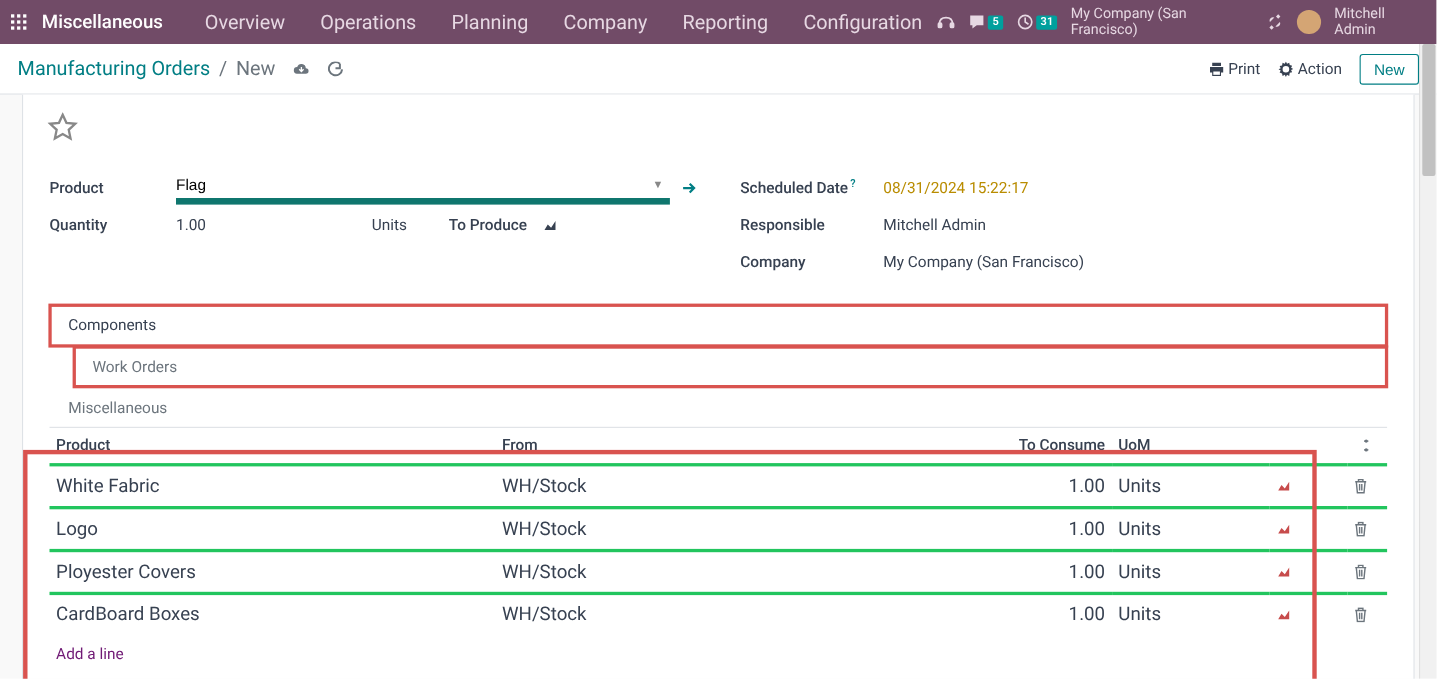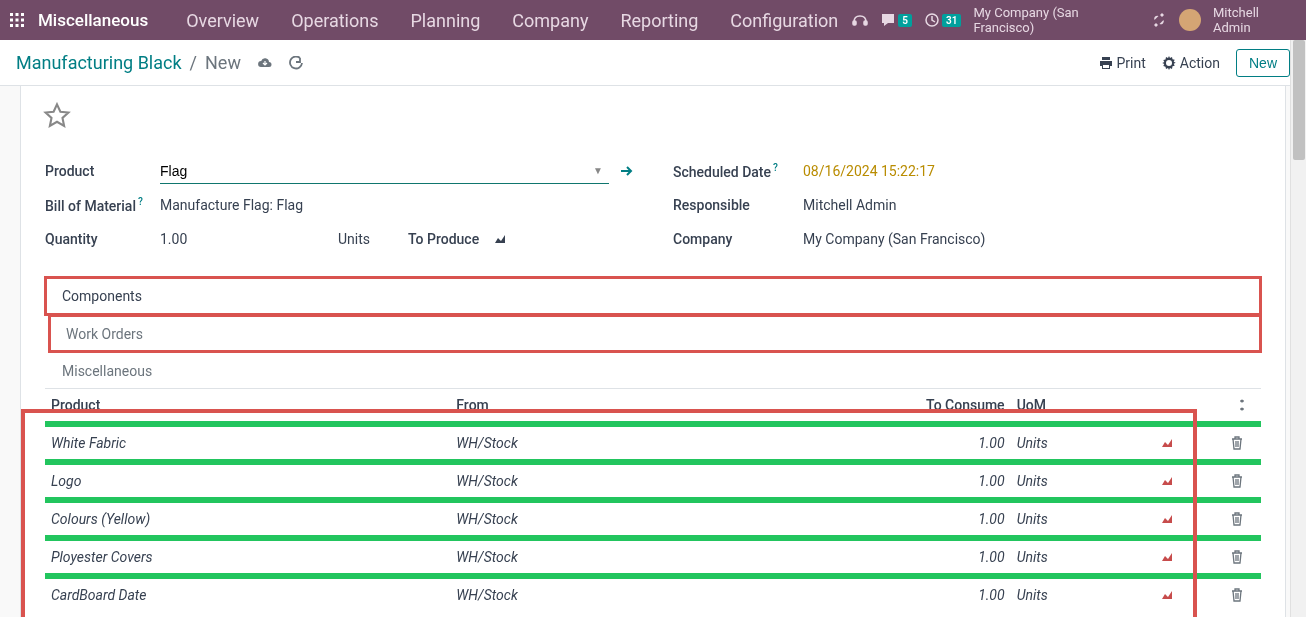--- a/index.html
+++ b/index.html
@@ -35,21 +35,21 @@
     
     .star-btn { width: 28px; height: 28px; cursor: pointer; color: #888; margin-bottom: 24px; display: block; margin-left: -2px; }
     
     .form-grid { display: flex; gap: 40px; margin-bottom: 20px; }
     .form-col { flex: 1; }
     .form-row { display: flex; align-items: center; min-height: 34px; }
     .form-label { width: 115px; font-weight: 500; color: #374151; font-size: 14px; }
     .form-label .help { color: #017e84; font-size: 10px; vertical-align: super; margin-left: 2px; cursor: help; }
     .form-value { flex: 1; color: #374151; font-size: 14px; }
     
-    .product-input-wrap { display: flex; align-items: center; flex: 1; border-bottom: 1px solid #0f766e; position: relative; }
+    .product-input-wrap { display: flex; align-items: center; flex: 1; border-bottom: 6px solid #0f766e; position: relative; }
     .product-input { border: none; outline: none; flex: 1; font-size: 14px; padding: 4px 0; background: transparent; }
     .dropdown-caret { color: #888; font-size: 10px; cursor: pointer; padding: 0 6px; }
     .external-link { color: #017e84; margin-left: 10px; cursor: pointer; font-size: 14px; }
     
     .date-value { color: #b98c00; }
     
     .qty-row { display: flex; align-items: center; gap: 8px; }
     .qty-val { width: 60px; }
     .qty-unit { color: #374151; margin-left: 110px; }
     .qty-label2 { font-weight: 500; margin-left: 30px; }
@@ -60,21 +60,21 @@
     .tab { padding: 10px 16px; cursor: pointer; color: #6c757d; font-size: 14px; border: 1px solid transparent; border-bottom: none; position: relative; top: 1px; }
     .tab.active { color: #374151; border-color: #dee2e6; background: #fff; border-bottom: 1px solid #fff; }
     .tab.highlight { outline: 3px solid #d9534f; outline-offset: -2px; }
     
     
     .table-wrap { position: relative; }
     .table-highlight { position: absolute; border: 4px solid #d9534f; pointer-events: none; left: -24px; right: 64px; top: 20px; bottom: -16px; }
     .comp-table { width: 100%; border-collapse: collapse; }
     .comp-table th { text-align: left; font-weight: 500; padding: 8px 6px; font-size: 14px; color: #374151; }
     .comp-table th.right { text-align: right; }
-    .comp-table td { padding: 8px 6px; font-size: 14px; border-top: 6px solid #22c55e; font-style: italic; }
+    .comp-table td { padding: 8px 6px; font-size: 17px; border-top: 3px solid #22c55e; }
     .comp-table td.right { text-align: right; }
     .th-settings { text-align: right; width: 30px; }
     .row-chart { color: #c74c4c; cursor: pointer; text-align: center; }
     .row-delete { color: #6c757d; cursor: pointer; text-align: center; width: 30px; }
     .add-line { color: #701a75; cursor: pointer; padding: 10px 6px; display: inline-block; }
     
     
     .scrollbar-track { position: absolute; right: 0; top: 40px; bottom: 0; width: 16px; background: #f1f1f1; border-left: 1px solid #e0e0e0; }
     .scrollbar-thumb { position: absolute; top: 0; left: 2px; width: 12px; height: 120px; background: #c1c1c1; border-radius: 2px; }
     
@@ -133,21 +133,21 @@
           <path d="M13 3l-2 2-2-2 2-2zM3 13l2-2 2 2-2 2zM11 5L5 11M12.5 8a3 3 0 01-4 4M3.5 8a3 3 0 014-4"></path>
         </svg>
     </span>
     <span class="avatar"></span>
     <span class="user-name">Mitchell Admin</span>
   </div>
 </div>
 
 <div class="breadcrumb-bar">
   <div class="breadcrumb">
-    <span class="breadcrumb-link">Manufacturing Black</span>
+    <span class="breadcrumb-link">Manufacturing Orders</span>
     <span class="breadcrumb-sep">/</span>
     <span class="breadcrumb-current">New</span>
     <span class="bc-icon">
       <svg width="16" height="14" viewBox="0 0 16 14" fill="#6c757d">
           <path d="M12 6a4 4 0 00-7.8-1A3 3 0 004 11h8a2.5 2.5 0 000-5z"></path>
           <path d="M8 5v4M6 7l2 2 2-2" stroke="#fff" stroke-width="1.2" fill="none"></path>
         </svg>
     </span>
     <span class="bc-icon">
       <svg width="14" height="14" viewBox="0 0 14 14" fill="none" stroke="#6c757d" stroke-width="1.8">
@@ -191,57 +191,53 @@
             <input class="product-input" value="Flag" style="">
             <span class="dropdown-caret">▼</span>
           </div>
           <span class="external-link">
             <svg width="14" height="14" viewBox="0 0 14 14" fill="none" stroke="#017e84" stroke-width="2">
                 <path d="M2 7h9M8 3l4 4-4 4"></path>
               </svg>
           </span>
         </div>
         <div class="form-row">
-          <div class="form-label"><span>Bill of Material</span><span class="help">?</span></div>
-          <div class="form-value">Manufacture Flag: Flag</div>
-        </div>
-        <div class="form-row">
           <div class="form-label">Quantity</div>
           <div class="form-value qty-row">
             <span class="qty-val">1.00</span>
             <span class="qty-unit">Units</span>
             <span class="qty-label2">To Produce</span>
             <span class="chart-ic">
               <svg width="14" height="12" viewBox="0 0 14 12" fill="#374151">
                   <path d="M1 11h12M2 10l3-5 3 3 4-6v8H2z"></path>
                 </svg>
             </span>
           </div>
         </div>
       </div>
 
       <div class="form-col">
         <div class="form-row">
           <div class="form-label" style="width:130px"><span>Scheduled Date</span><span class="help">?</span></div>
-          <div class="form-value date-value">08/16/2024 15:22:17</div>
+          <div class="form-value date-value">08/31/2024 15:22:17</div>
         </div>
         <div class="form-row">
           <div class="form-label" style="width:130px">Responsible</div>
           <div class="form-value">Mitchell Admin</div>
         </div>
         <div class="form-row">
           <div class="form-label" style="width:130px">Company</div>
           <div class="form-value">My Company (San Francisco)</div>
         </div>
       </div>
     </div>
 
     <div class="tabs">
       <div class="tab active highlight">Components</div>
-      <div class="tab highlight" style="margin-left:4px">Work Orders</div>
+      <div class="tab highlight" style="margin-left:22px">Work Orders</div>
       <div class="tab">Miscellaneous</div>
     </div>
 
     <div class="table-wrap">
       <table class="comp-table">
         <thead>
           <tr>
             <th style="width:340px">Product</th>
             <th style="width:360px">From</th>
             <th class="right" style="width:110px">To Consume</th>
@@ -284,53 +280,37 @@
                   <path d="M1 11h12M2 10l3-5 3 3 4-6v8H2z"></path>
                 </svg>
               </td>
               <td class="row-delete">
                 <svg width="12" height="14" viewBox="0 0 12 14" fill="none" stroke="#6c757d" stroke-width="1.3">
                   <path d="M1 3h10M4 3V1h4v2M2 3l1 10h6l1-10M5 5v6M7 5v6"></path>
                 </svg>
               </td>
             </tr>
             <tr>
-              <td>Colours (Yellow)</td>
-              <td>WH/Stock</td>
-              <td class="right">1.00</td>
-              <td>Units</td>
-              <td class="row-chart">
-                <svg width="14" height="12" viewBox="0 0 14 12" fill="#c74c4c">
-                  <path d="M1 11h12M2 10l3-5 3 3 4-6v8H2z"></path>
-                </svg>
-              </td>
-              <td class="row-delete">
-                <svg width="12" height="14" viewBox="0 0 12 14" fill="none" stroke="#6c757d" stroke-width="1.3">
-                  <path d="M1 3h10M4 3V1h4v2M2 3l1 10h6l1-10M5 5v6M7 5v6"></path>
-                </svg>
-              </td>
-            </tr>
-            <tr>
               <td>Ployester Covers</td>
               <td>WH/Stock</td>
               <td class="right">1.00</td>
               <td>Units</td>
               <td class="row-chart">
                 <svg width="14" height="12" viewBox="0 0 14 12" fill="#c74c4c">
                   <path d="M1 11h12M2 10l3-5 3 3 4-6v8H2z"></path>
                 </svg>
               </td>
               <td class="row-delete">
                 <svg width="12" height="14" viewBox="0 0 12 14" fill="none" stroke="#6c757d" stroke-width="1.3">
                   <path d="M1 3h10M4 3V1h4v2M2 3l1 10h6l1-10M5 5v6M7 5v6"></path>
                 </svg>
               </td>
             </tr>
             <tr>
-              <td>CardBoard Date</td>
+              <td>CardBoard Boxes</td>
               <td>WH/Stock</td>
               <td class="right">1.00</td>
               <td>Units</td>
               <td class="row-chart">
                 <svg width="14" height="12" viewBox="0 0 14 12" fill="#c74c4c">
                   <path d="M1 11h12M2 10l3-5 3 3 4-6v8H2z"></path>
                 </svg>
               </td>
               <td class="row-delete">
                 <svg width="12" height="14" viewBox="0 0 12 14" fill="none" stroke="#6c757d" stroke-width="1.3">

